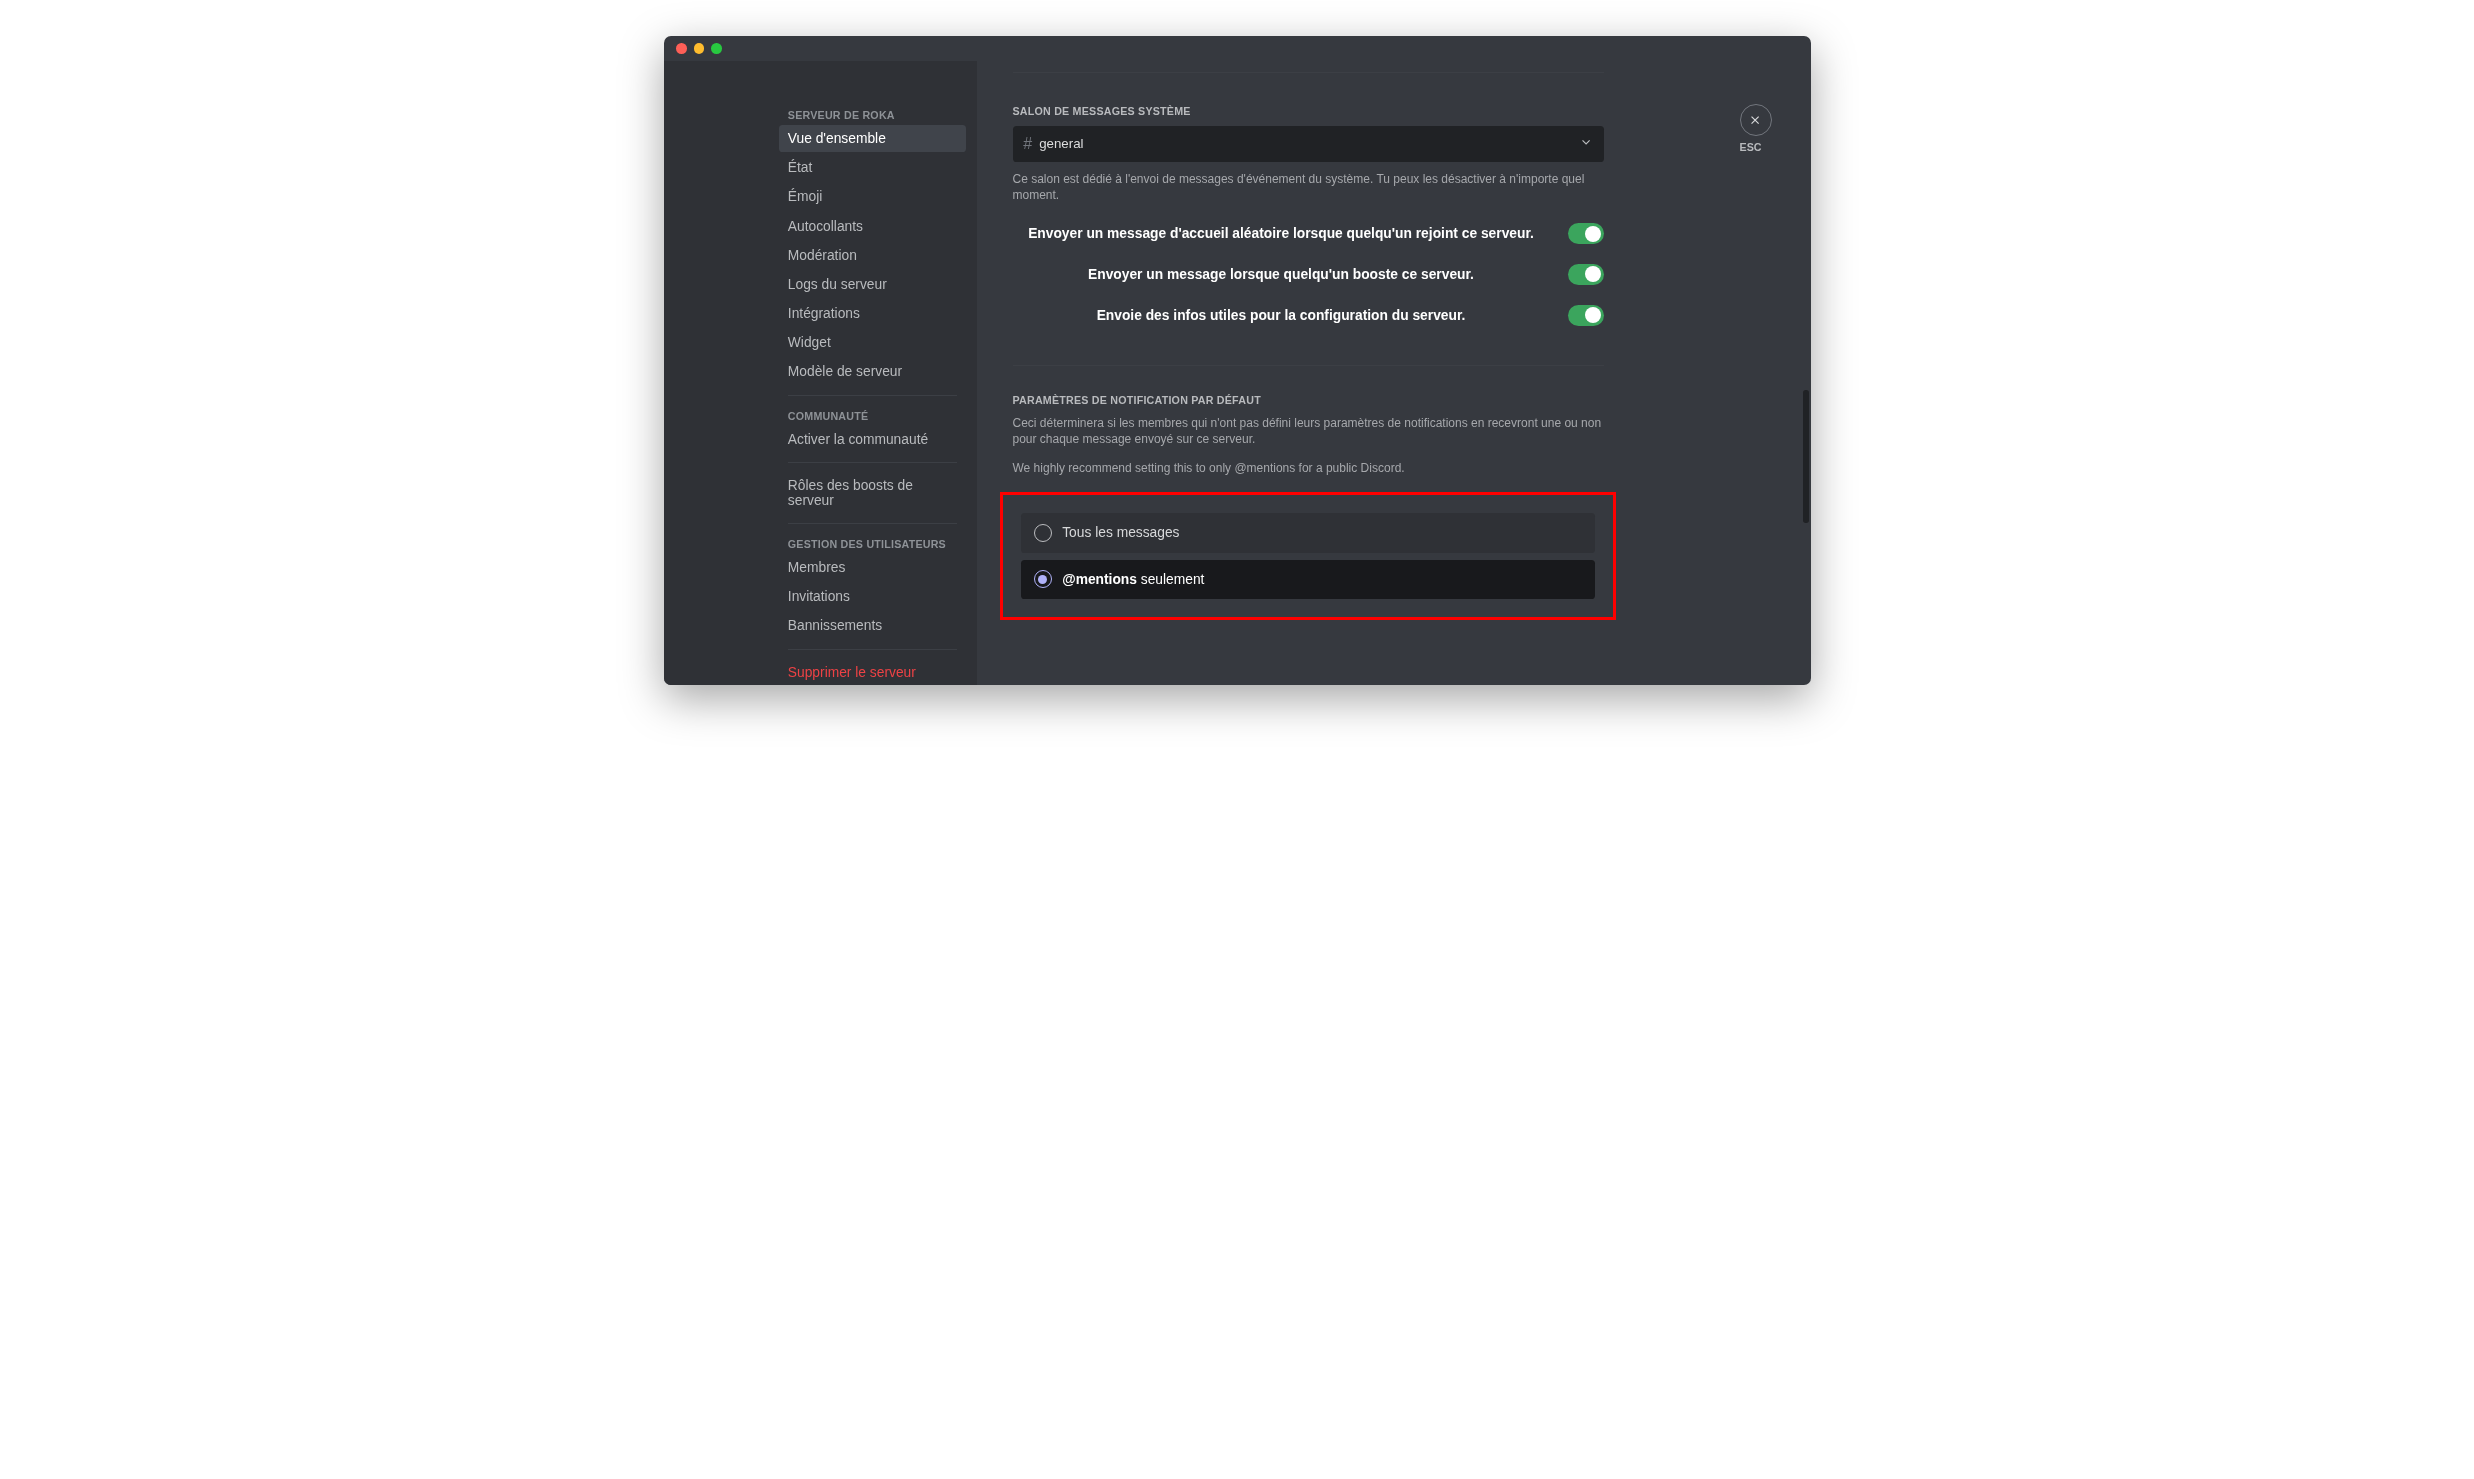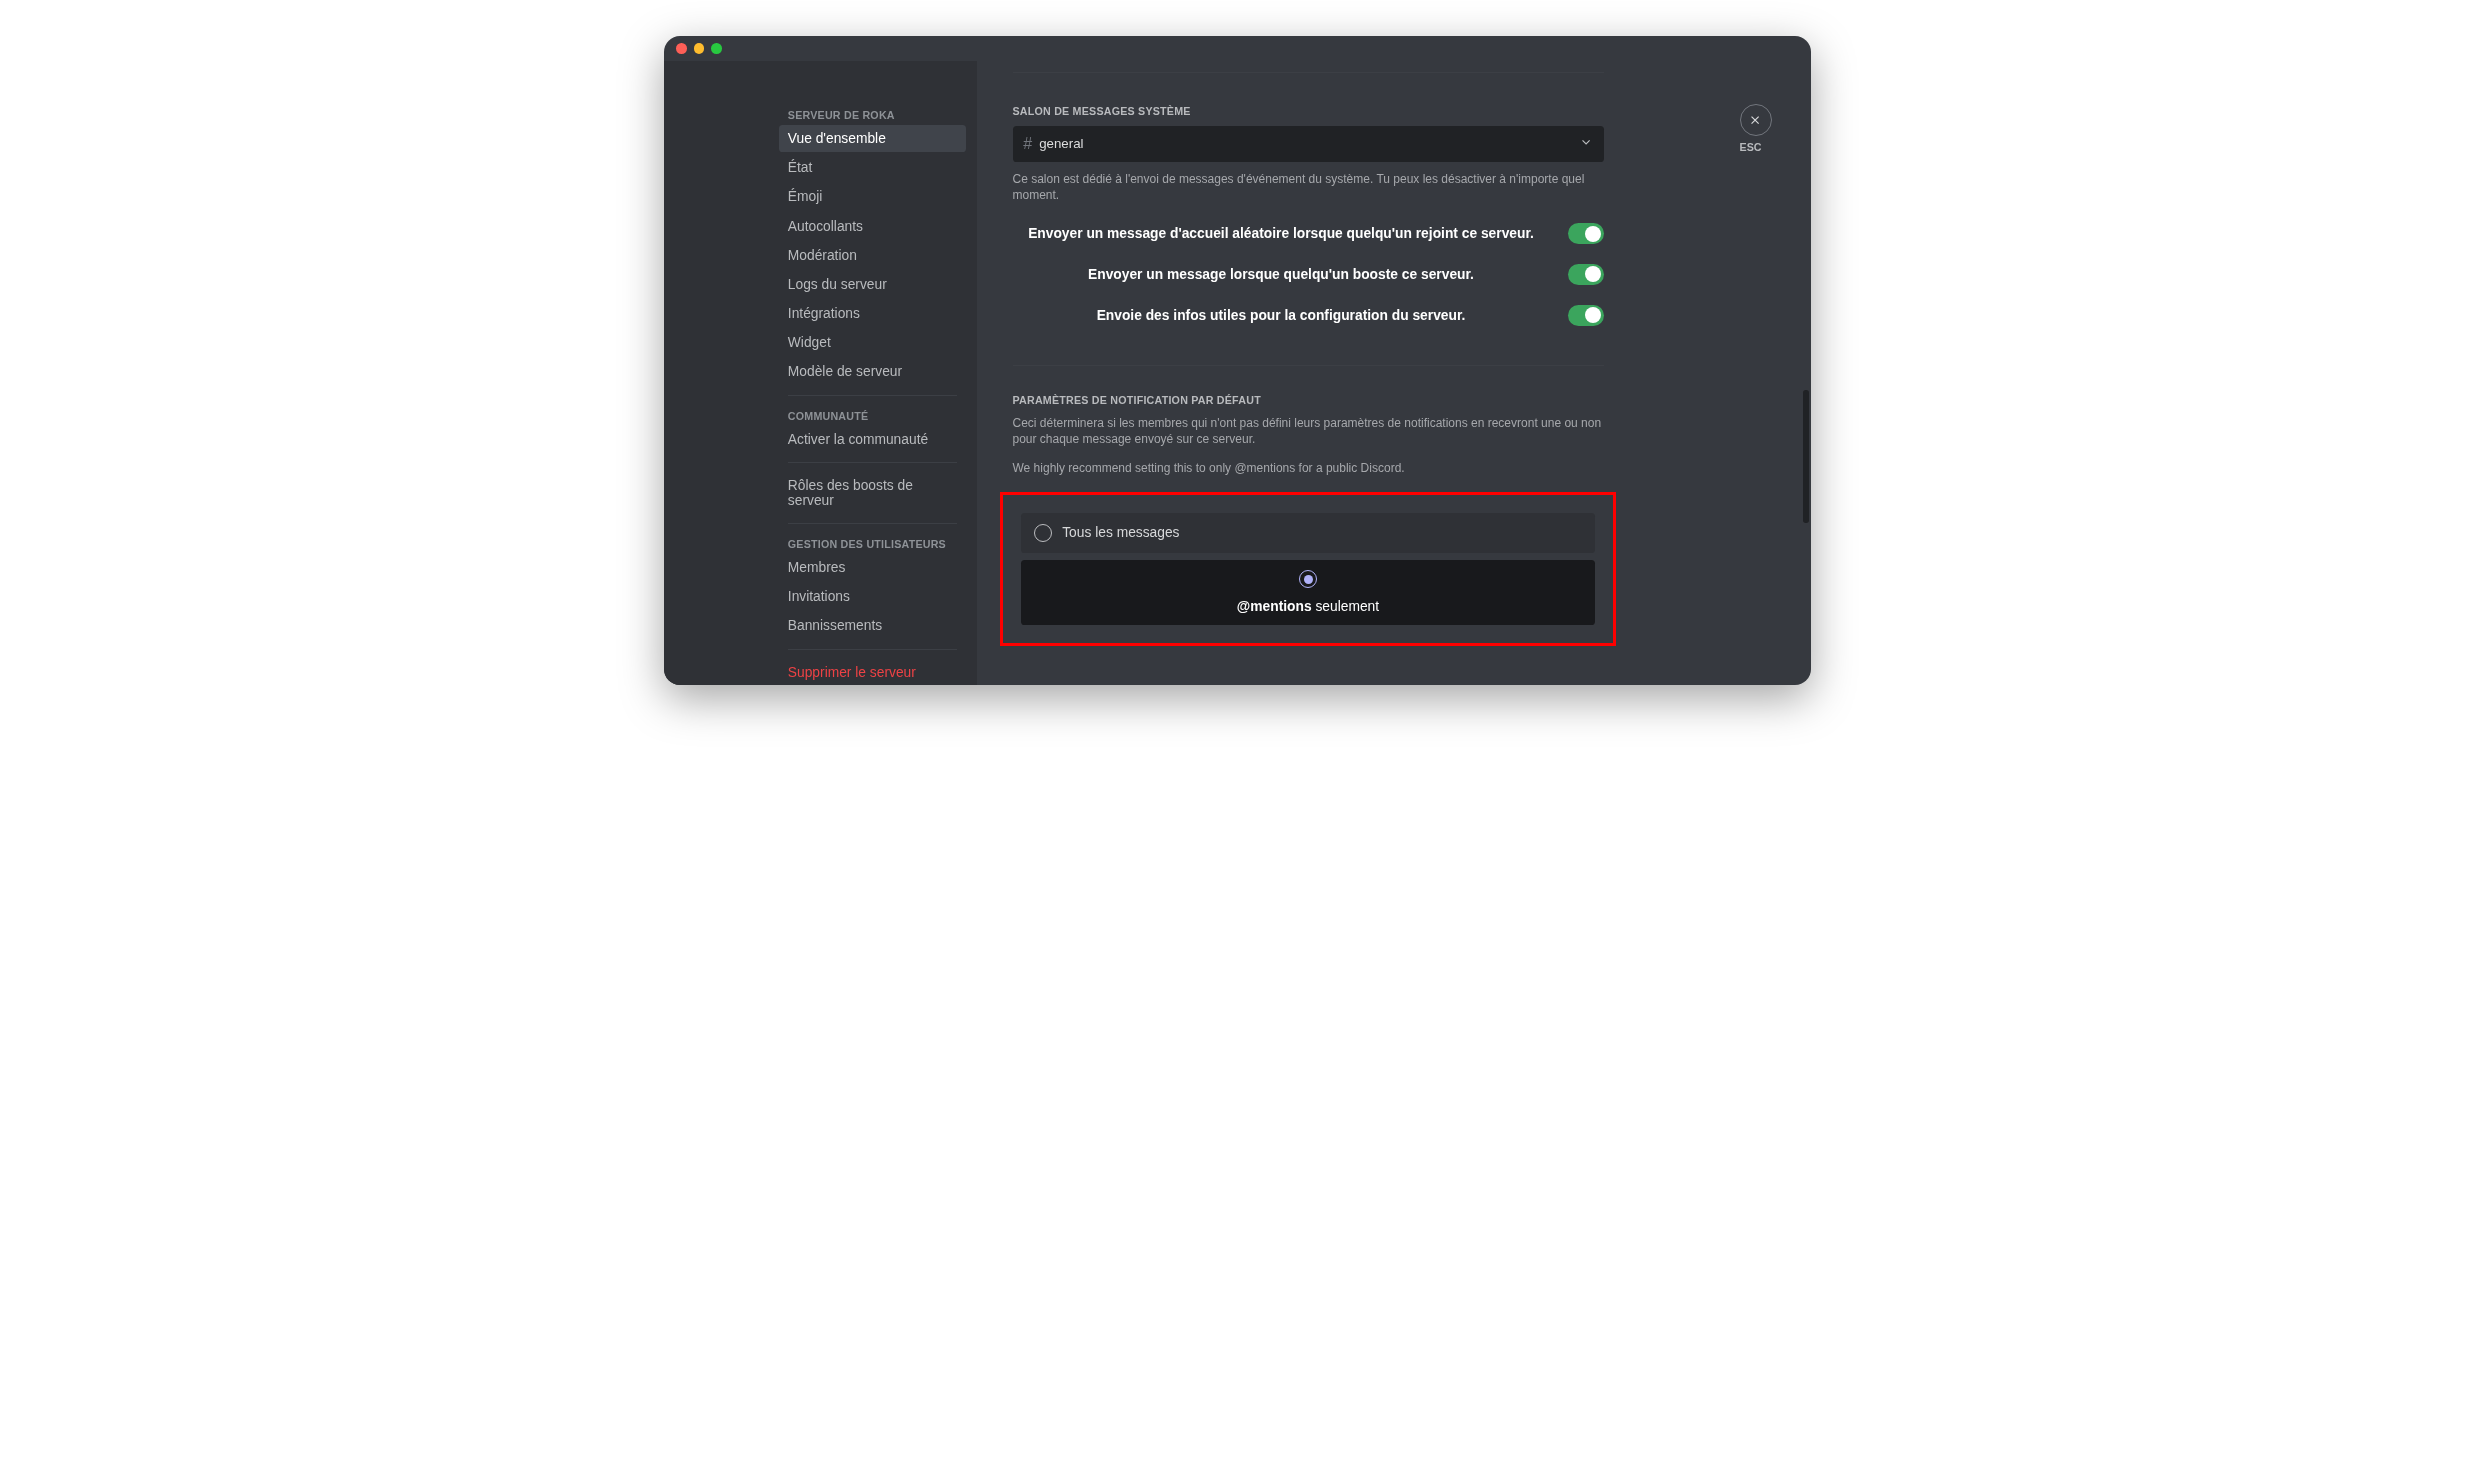--- a/index.html
+++ b/index.html
@@ -9,21 +9,21 @@
       display: flex;
       align-items: flex-start;
       justify-content: center;
       padding: 36px;
       min-height: 100vh;
     }
     .window {
       width: 1147px;
       height: 649px;
       background: #36393f;
-      border-radius: 16px;
+      border-radius: 7px;
       overflow: hidden;
       box-shadow: 0 13.3px 44px rgba(0,0,0,0.35);
       position: relative;
       display: flex;
       flex-direction: column;
     }
     .titlebar {
       height: 25px;
       display: flex;
       align-items: center;
@@ -195,21 +195,21 @@
       gap: 10.7px;
       margin-bottom: 7.1px;
       cursor: pointer;
       font-size: 13.8px;
       color: #d7d8da;
     }
     .radio-row.selected {
       background: #18191c;
       color: #fff;
     }
-    .radio-row:last-child { margin-bottom: 0; flex-direction: column; }
+    .radio-row:last-child { margin-bottom: 0; }
     .radio {
       width: 18px; height: 18px;
       border: 1.8px solid #bcbdc0;
       border-radius: 50%;
       display: flex;
       align-items: center; justify-content: center;
       flex-shrink: 0;
     }
     .radio-row.selected .radio { border-color: #b0b2f9; }
     .radio .dot {

